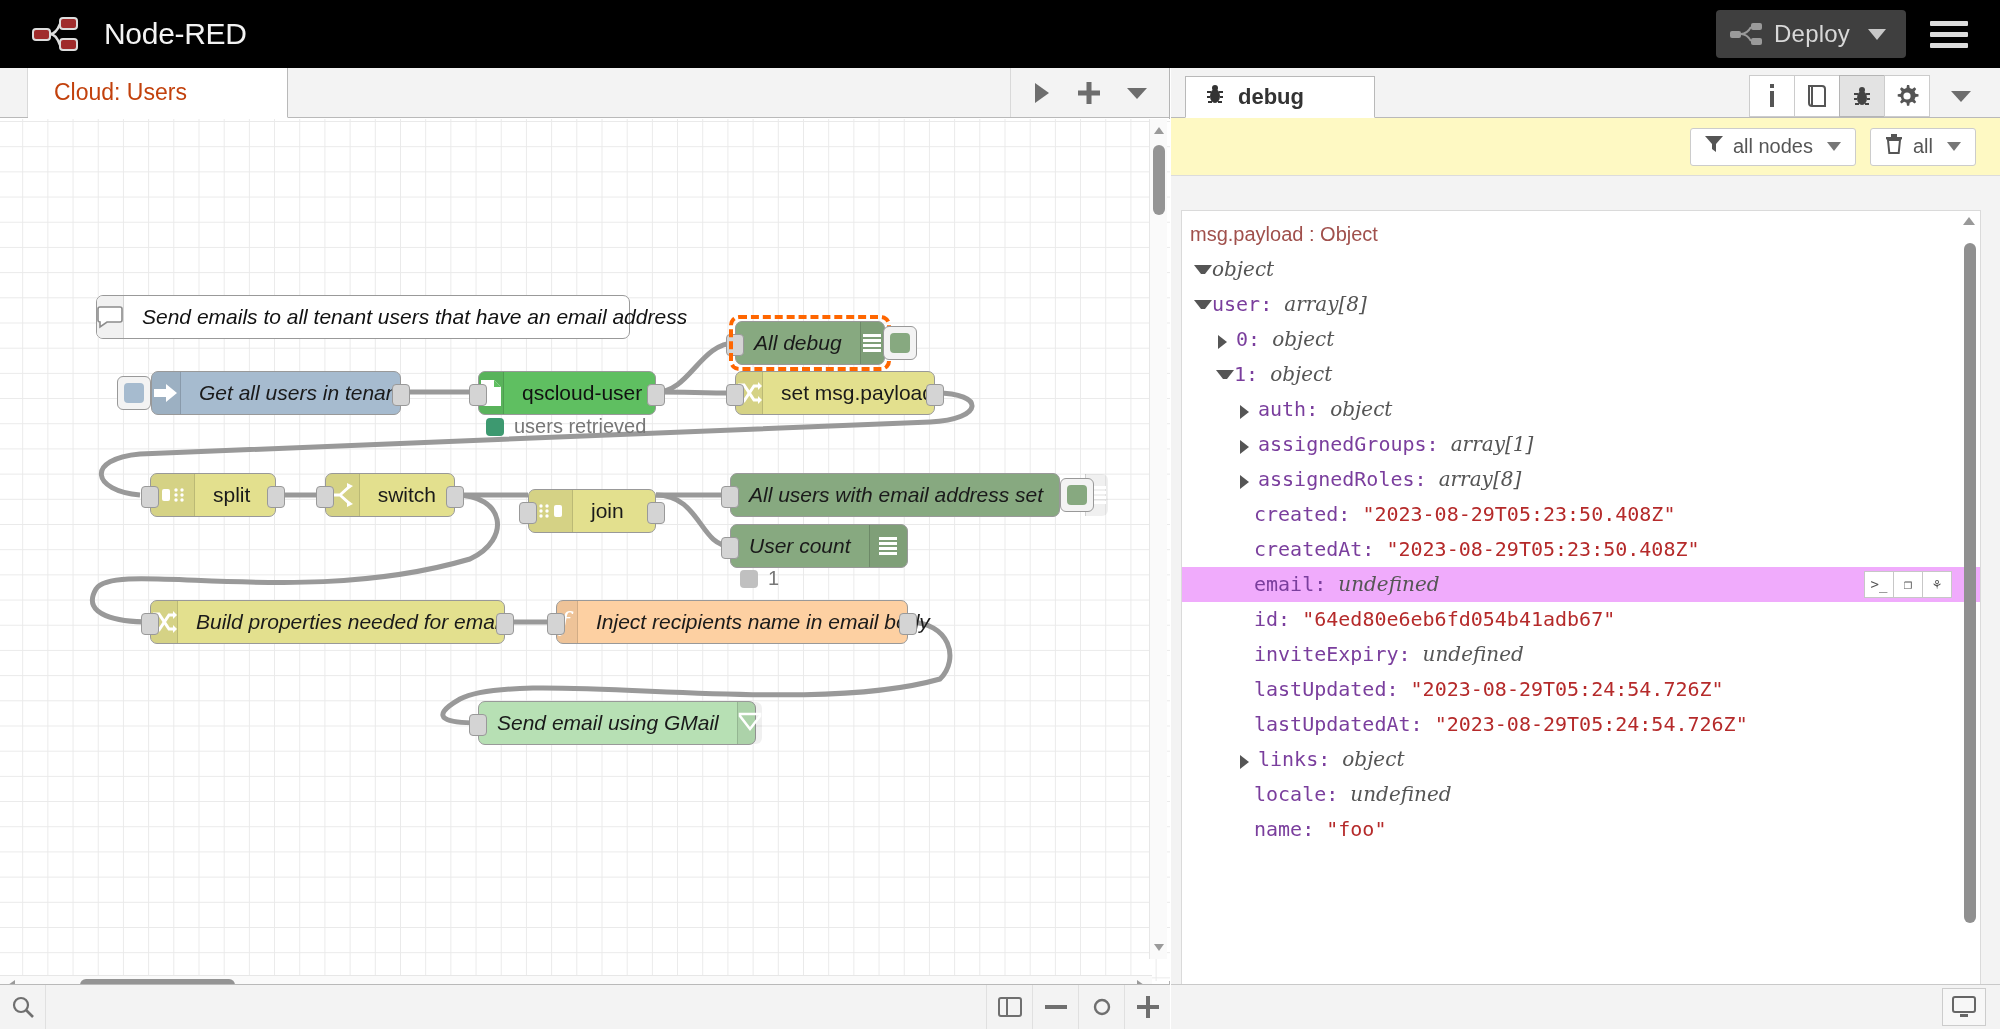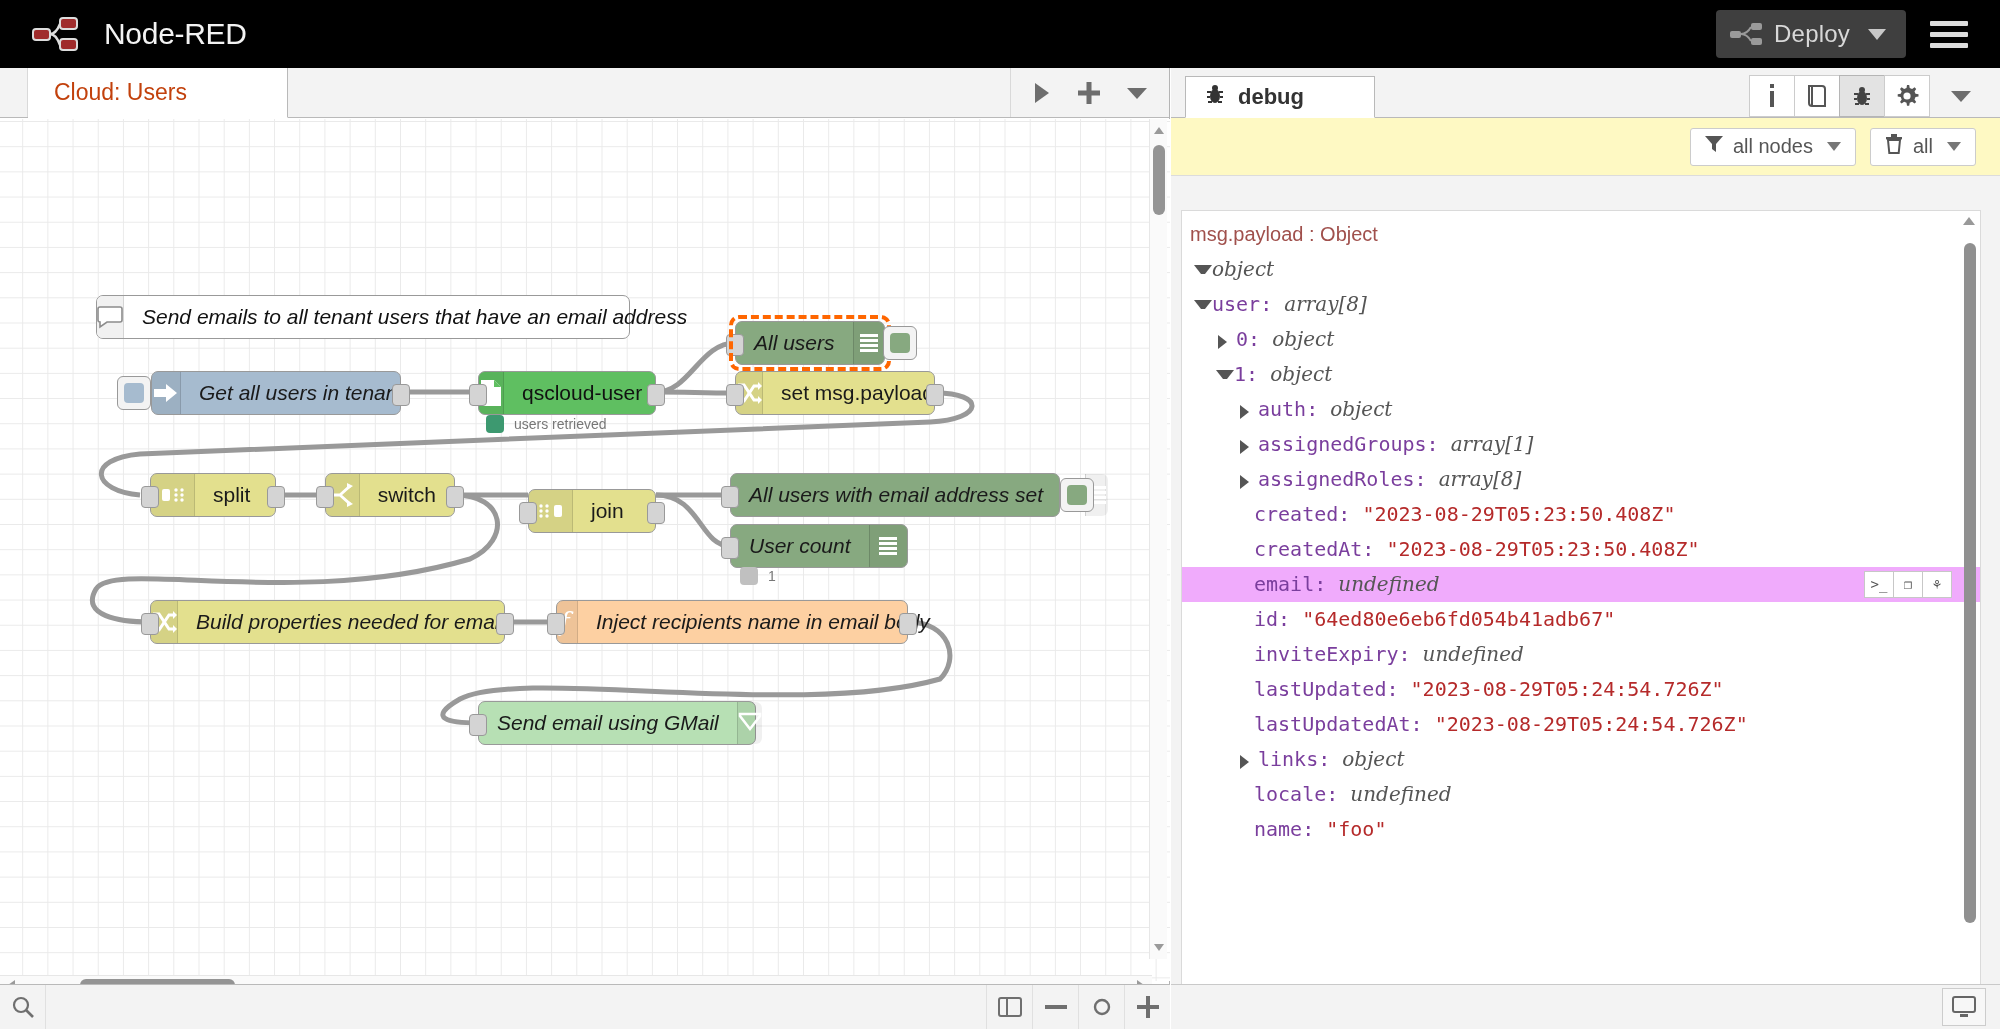--- a/index.html
+++ b/index.html
@@ -161,21 +161,21 @@
 
   .n-blue   { background: #a6bbcf; }
   .n-green  { background: #5fbf61; color: #fff; }
   .n-yellow { background: #e3e08e; }
   .n-debug  { background: #87a980; }
   .n-orange { background: #fdd0a2; }
   .n-mint   { background: #b7e0b4; }
 
   .status-line {
     position: absolute; display: flex; align-items: center;
-    font-size: 14px; color: #777; justify-content: space-between;
+    font-size: 20px; color: #777; justify-content: space-between;
   }
   .status-dot {
     width: 18px; height: 18px; border-radius: 4px;
     background: #3d9970; margin-right: 10px;
   }
   .status-dot.grey { background: #c0c0c0; }
 
   
   .dbg-toggle {
     position: absolute; width: 34px; height: 34px;
@@ -422,21 +422,21 @@
       <span class="lbl center" style="color:#111;">qscloud-user</span>
       <span class="port in"></span>
       <span class="port out"></span>
     </div>
     <div class="status-line" style="left:486px; top:296px;">
       <span class="status-dot"></span>
       <span>users retrieved</span>
     </div>
 
     <div class="node n-debug" style="left:735px; top:202px; width:150px;">
-      <span class="lbl center italic" style="color:#1a1a1a;">All users</span>
+      <span class="lbl center italic" style="color:#1a1a1a;">All debug</span>
       <span class="rico">
         <svg width="22" height="22" viewBox="0 0 22 22">
           <rect x="2" y="2" width="18" height="3" fill="#fff"></rect>
           <rect x="2" y="7" width="18" height="3" fill="#fff"></rect>
           <rect x="2" y="12" width="18" height="3" fill="#fff"></rect>
           <rect x="2" y="17" width="18" height="3" fill="#fff"></rect>
         </svg>
       </span>
       <span class="port in"></span>
     </div>

